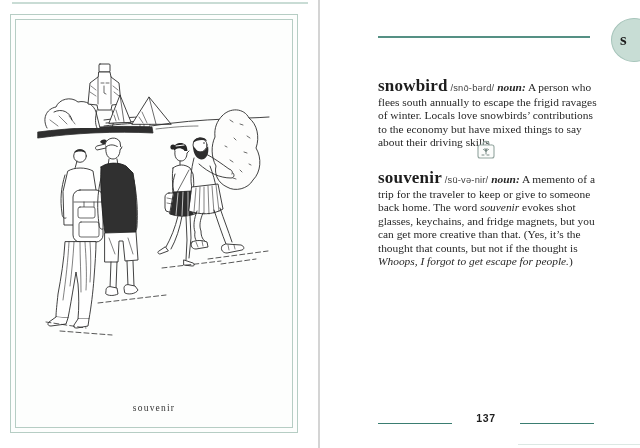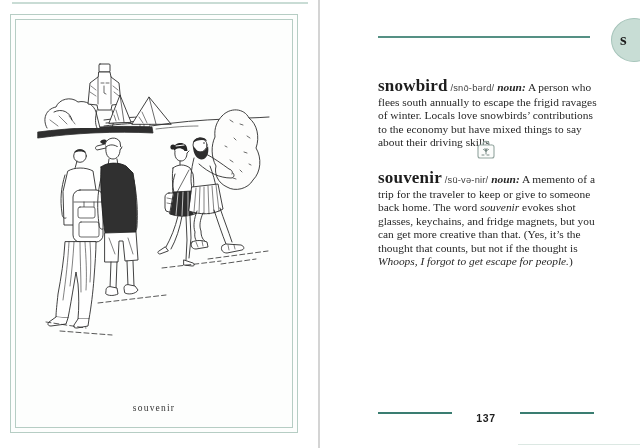--- a/index.html
+++ b/index.html
@@ -30,21 +30,21 @@
               font-weight:bold;font-size:17px;color:#1b1b1b;}
   .entry{position:absolute;width:221px;margin:0;font-size:11.4px;line-height:13.5px;
          color:#262626;}
   .entry.e1{top:47px;left:0;margin-top:32px;}
   .entry.e2{top:171px;left:0;}
   .headword{font-size:17px;font-weight:bold;letter-spacing:0.2px;color:#1d1d1d;}
   .pron{font-family:"Liberation Sans", sans-serif;font-size:9.3px;color:#3f3f3f;letter-spacing:0.2px;}
   .pos{font-weight:bold;font-style:italic;}
   .icon-divider{position:absolute;left:96px;top:139px;width:24px;height:24px;}
 
-  .footer{position:absolute;left:0;top:412px;width:216px;display:flex;align-items:flex-start;gap:24px;}
+  .footer{position:absolute;left:0;top:412px;width:216px;display:flex;align-items:flex-end;gap:24px;}
   .fline{flex:1;height:1.5px;background:#3a7d71;}
   .pnum{font-family:"Liberation Sans", sans-serif;font-weight:bold;font-size:10.5px;
         letter-spacing:0.6px;color:#1e1e1e;}
 </style>
 </head>
 <body>
 
 <div class="stage">
 
   <div class="top-edge"></div>

